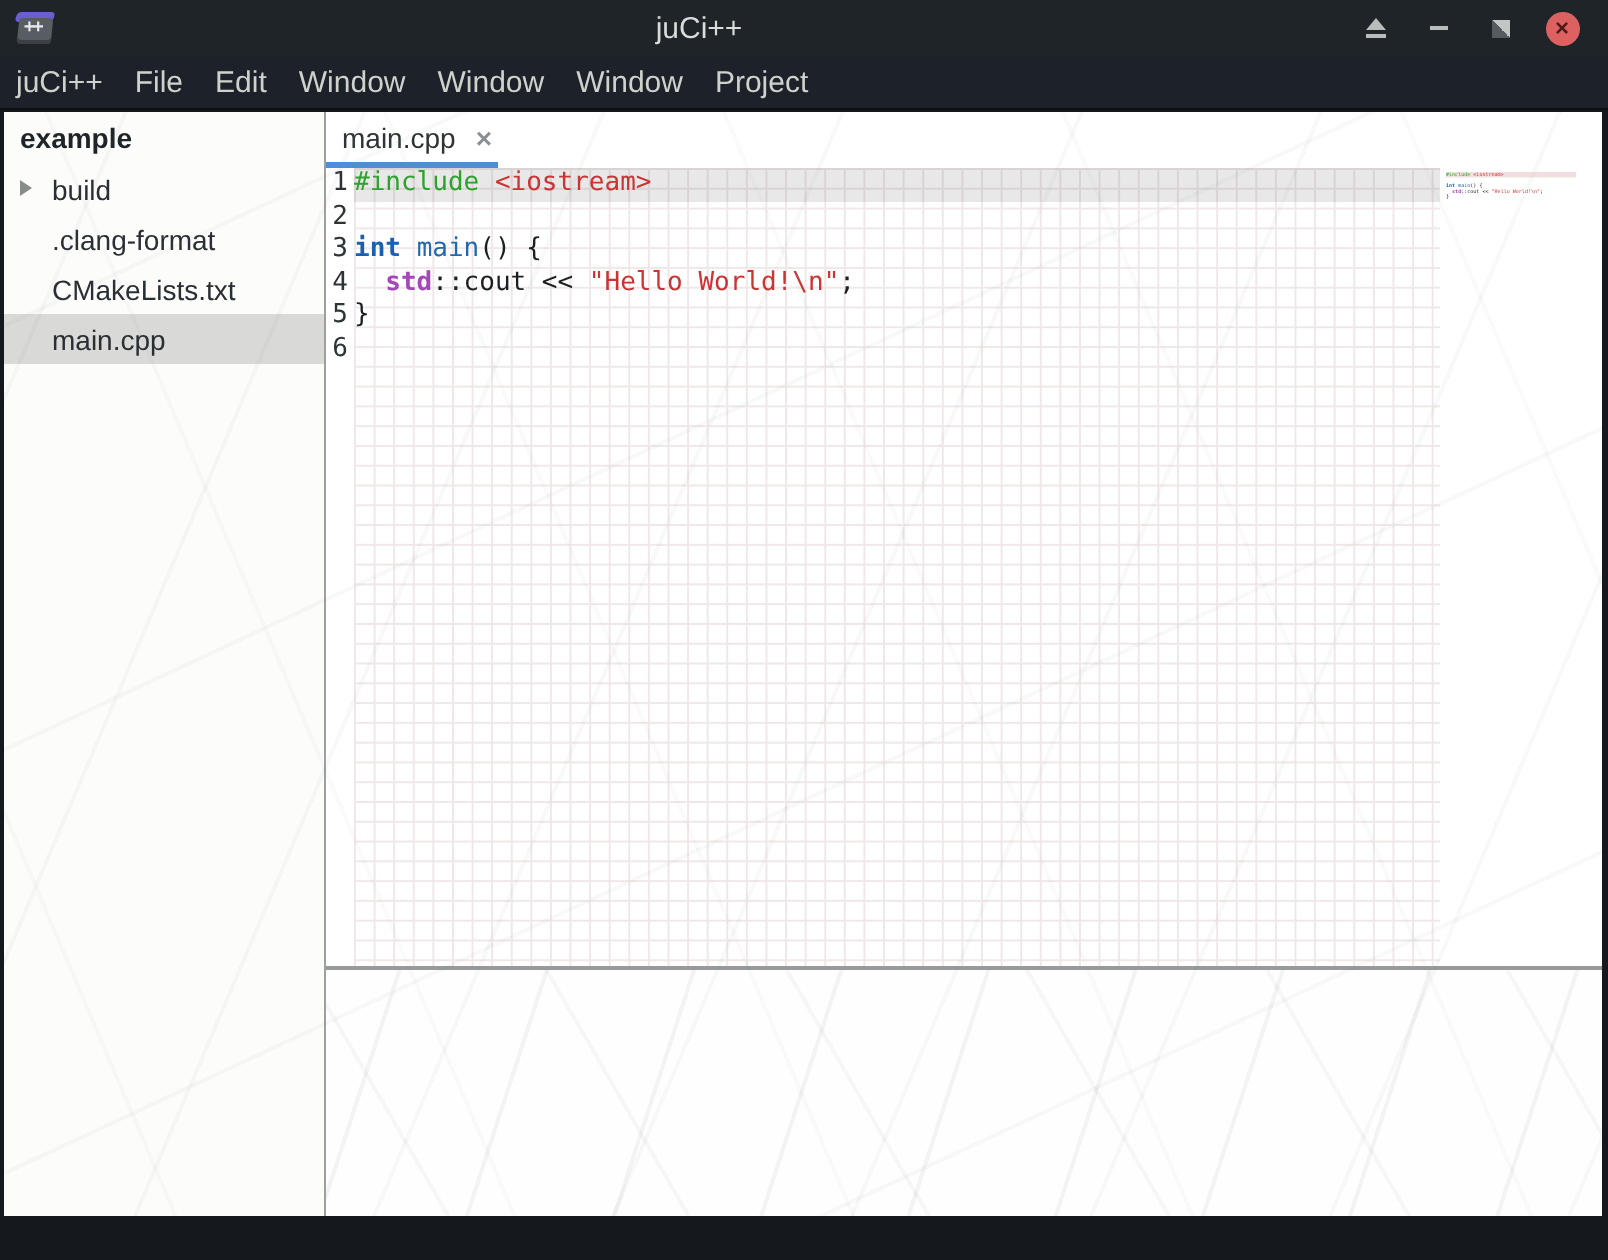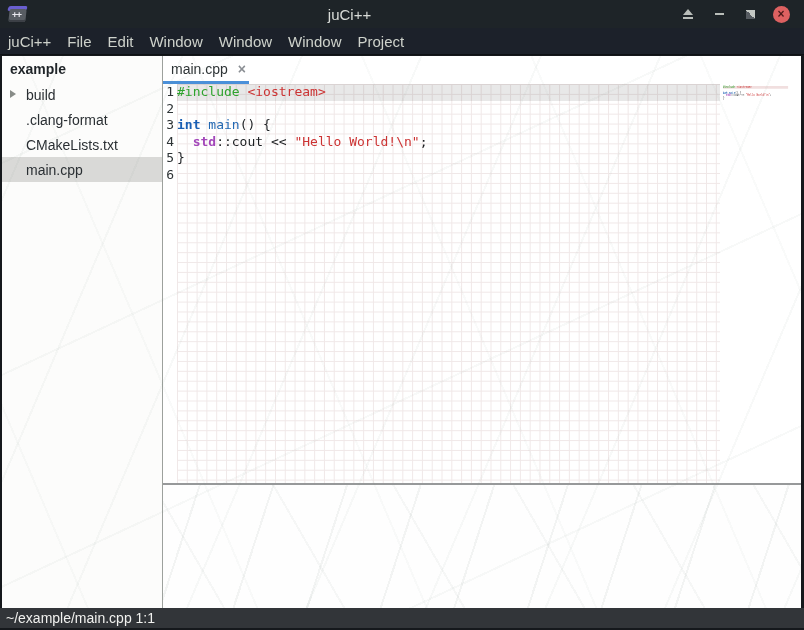--- a/index.html
+++ b/index.html
@@ -186,16 +186,13 @@
       </div>
     </div>
 
     <div class="pane-border"></div>
     <div class="bottom-pane"></div>
   </div>
 
   <div class="texture"></div>
   <div class="texture2"></div>
 
-  <div class="statusbar">
-    <span>~/example/main.cpp 1:1</span>
-  </div>
 </div>
 
 </body></html>

